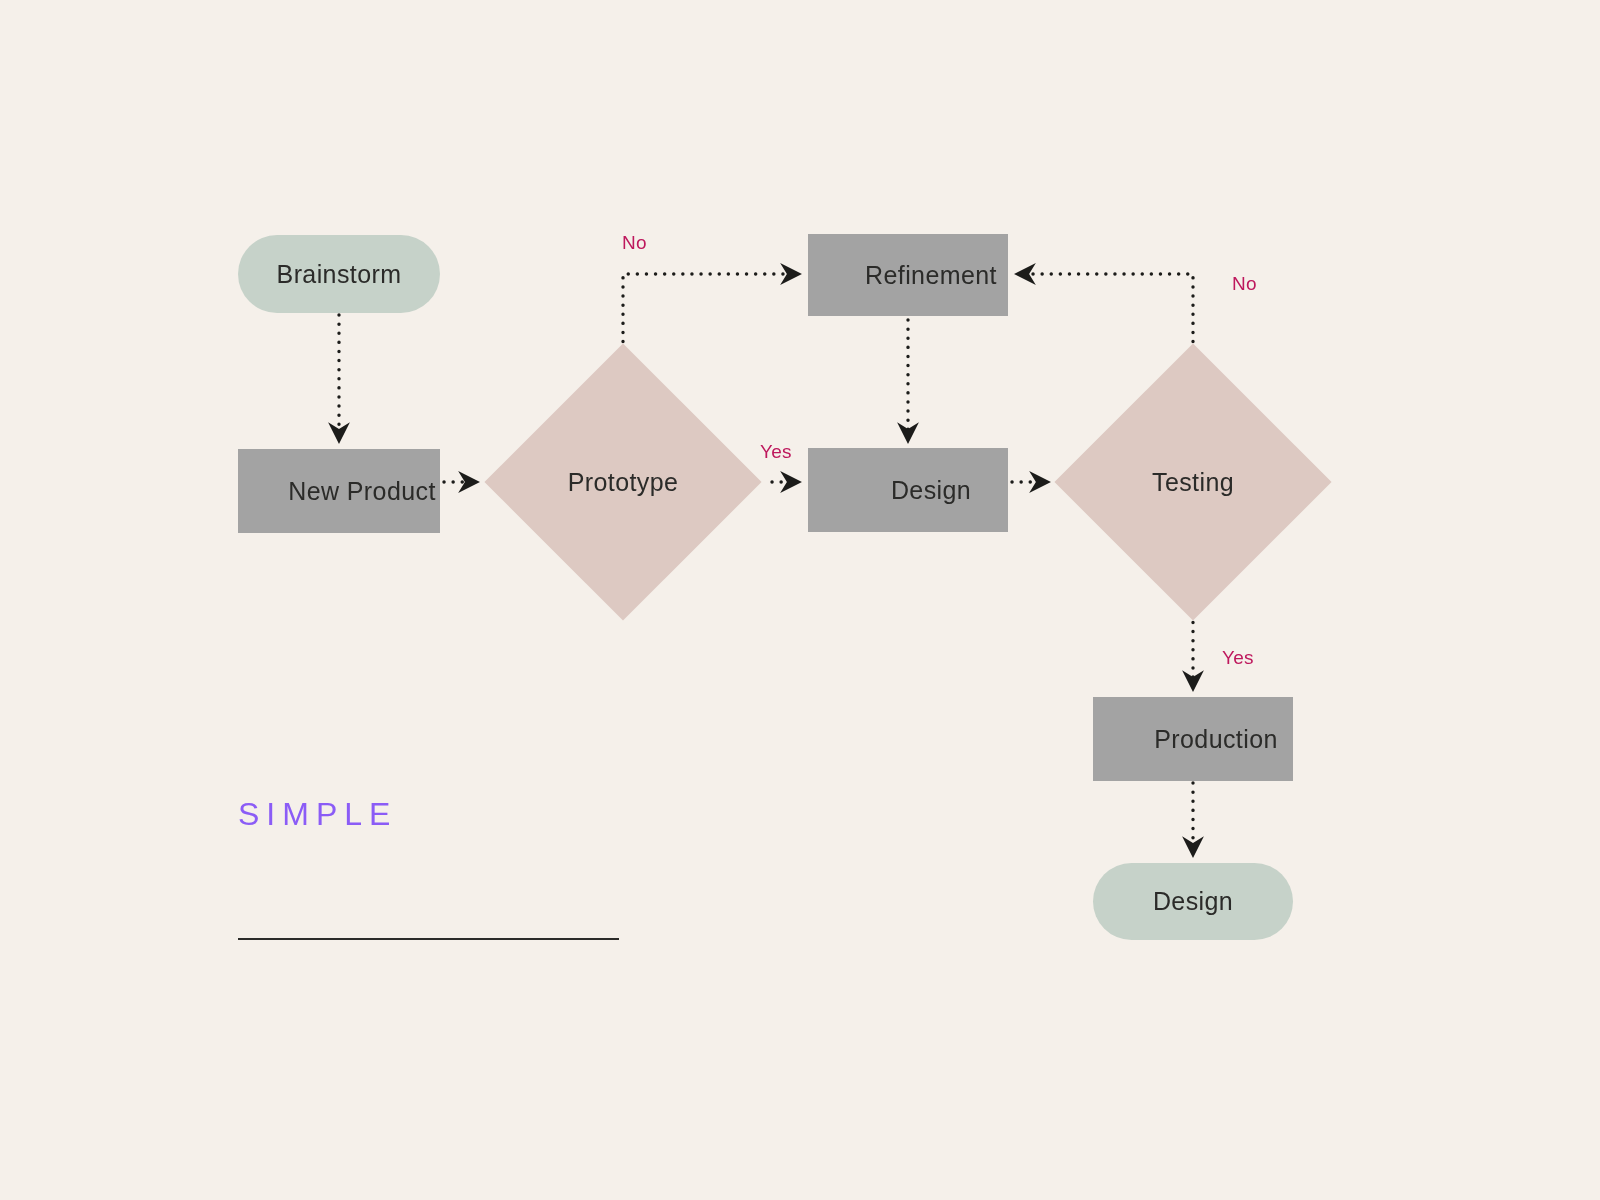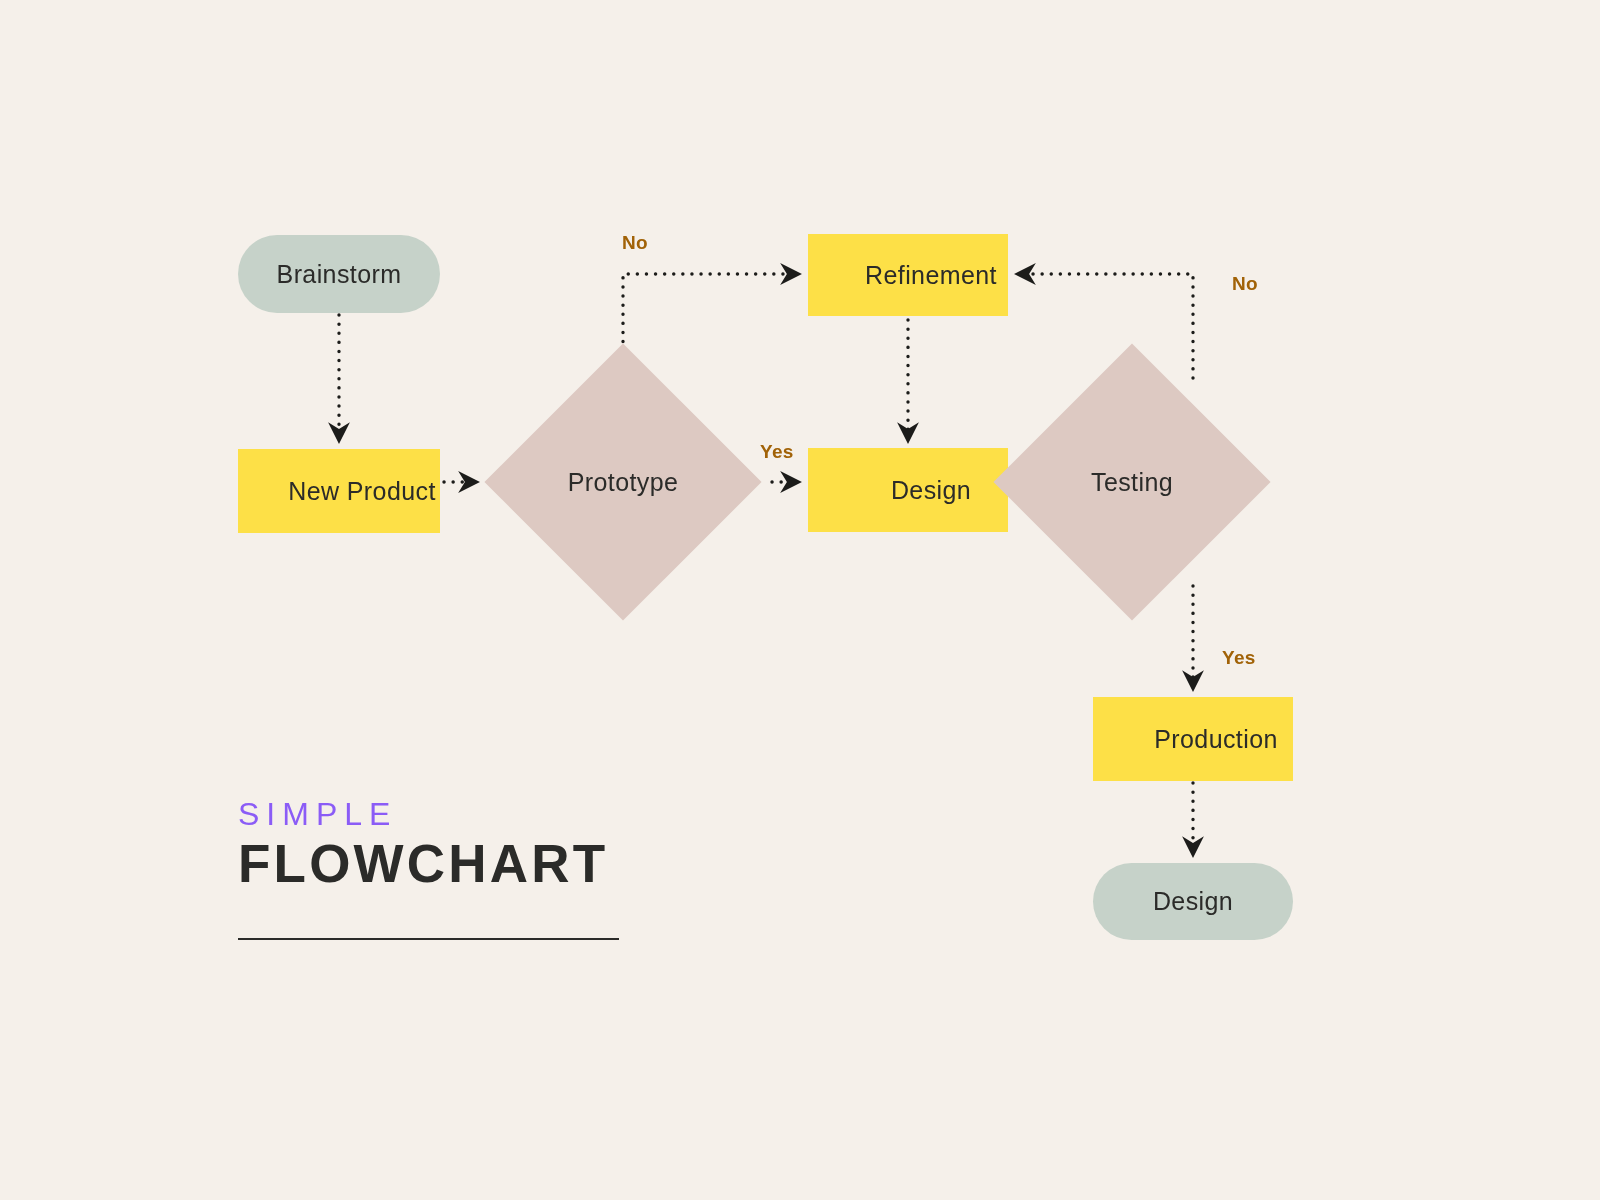--- a/index.html
+++ b/index.html
@@ -40,21 +40,21 @@
     letter-spacing: 0.4px;
     line-height: 1;
     text-align: center;
   }
 
   .node-terminator {
     background: #c6d2c9;
     border-radius: 200px;
   }
   .node-process {
-    background: #fde047;
+    background: #a3a3a3;
     padding-left: 46px;
   }
 
   .node-decision {
     background: transparent;
   }
   .node-decision .diamond-shape {
     position: absolute;
     left: 0;
     top: 0;
@@ -63,23 +63,23 @@
     background: #ddc9c2;
     transform: rotate(45deg);
   }
   .node-decision .node-label {
     position: relative;
     z-index: 2;
   }
 
   .edge-label {
     position: absolute;
-    color: #a16207;
+    color: #be185d;
     font-size: 19px;
-    font-weight: 700;
+    font-weight: 400;
     letter-spacing: 0.3px;
     line-height: 1;
     white-space: nowrap;
   }
 
   #title-block {
     position: absolute;
     left: 238px;
     top: 798px;
     width: 520px;
@@ -157,21 +157,21 @@
   </div>
 
   <div class="node node-process" id="node-refinement" style="left:808px; top:234px; width:200px; height:82px;">
     <span class="node-label">Refinement</span>
   </div>
 
   <div class="node node-process" id="node-design" style="left:808px; top:448px; width:200px; height:84px;">
     <span class="node-label">Design</span>
   </div>
 
-  <div class="node node-decision" id="node-testing" style="left:1034px; top:384px; width:196px; height:196px;">
+  <div class="node node-decision" id="node-testing" style="left:1095px; top:384px; width:196px; height:196px;">
     <span class="diamond-shape"></span>
     <span class="node-label">Testing</span>
   </div>
 
   <div class="node node-process" id="node-production" style="left:1093px; top:697px; width:200px; height:84px;">
     <span class="node-label">Production</span>
   </div>
 
   <div class="node node-terminator" id="node-launch" style="left:1093px; top:863px; width:200px; height:77px;">
     <span class="node-label">Design</span>
@@ -180,17 +180,16 @@
   <span class="edge-label" style="left:622px; top:233px;">No</span>
 
   <span class="edge-label" style="left:760px; top:442px;">Yes</span>
 
   <span class="edge-label" style="left:1232px; top:274px;">No</span>
 
   <span class="edge-label" style="left:1222px; top:648px;">Yes</span>
 
   <div id="title-block">
     <div id="title-line-1">SIMPLE</div>
-    <div id="title-line-2">FLOWCHART</div>
   </div>
   <div id="title-rule"></div>
 
 </div>
 
 </body></html>

